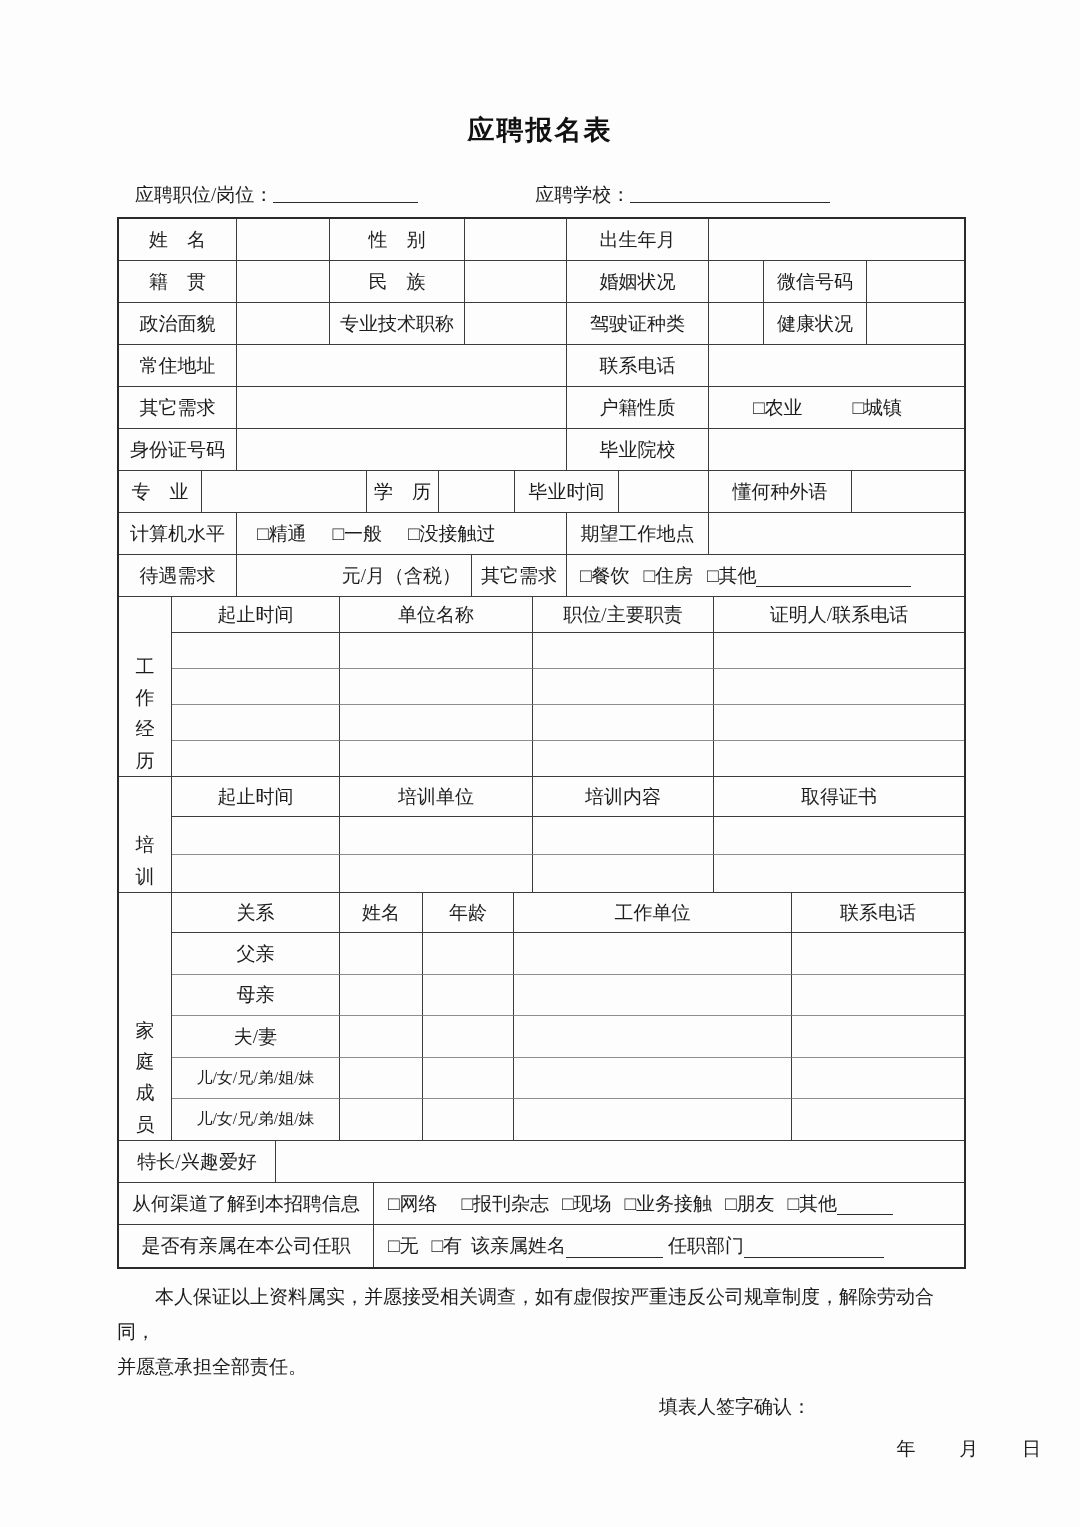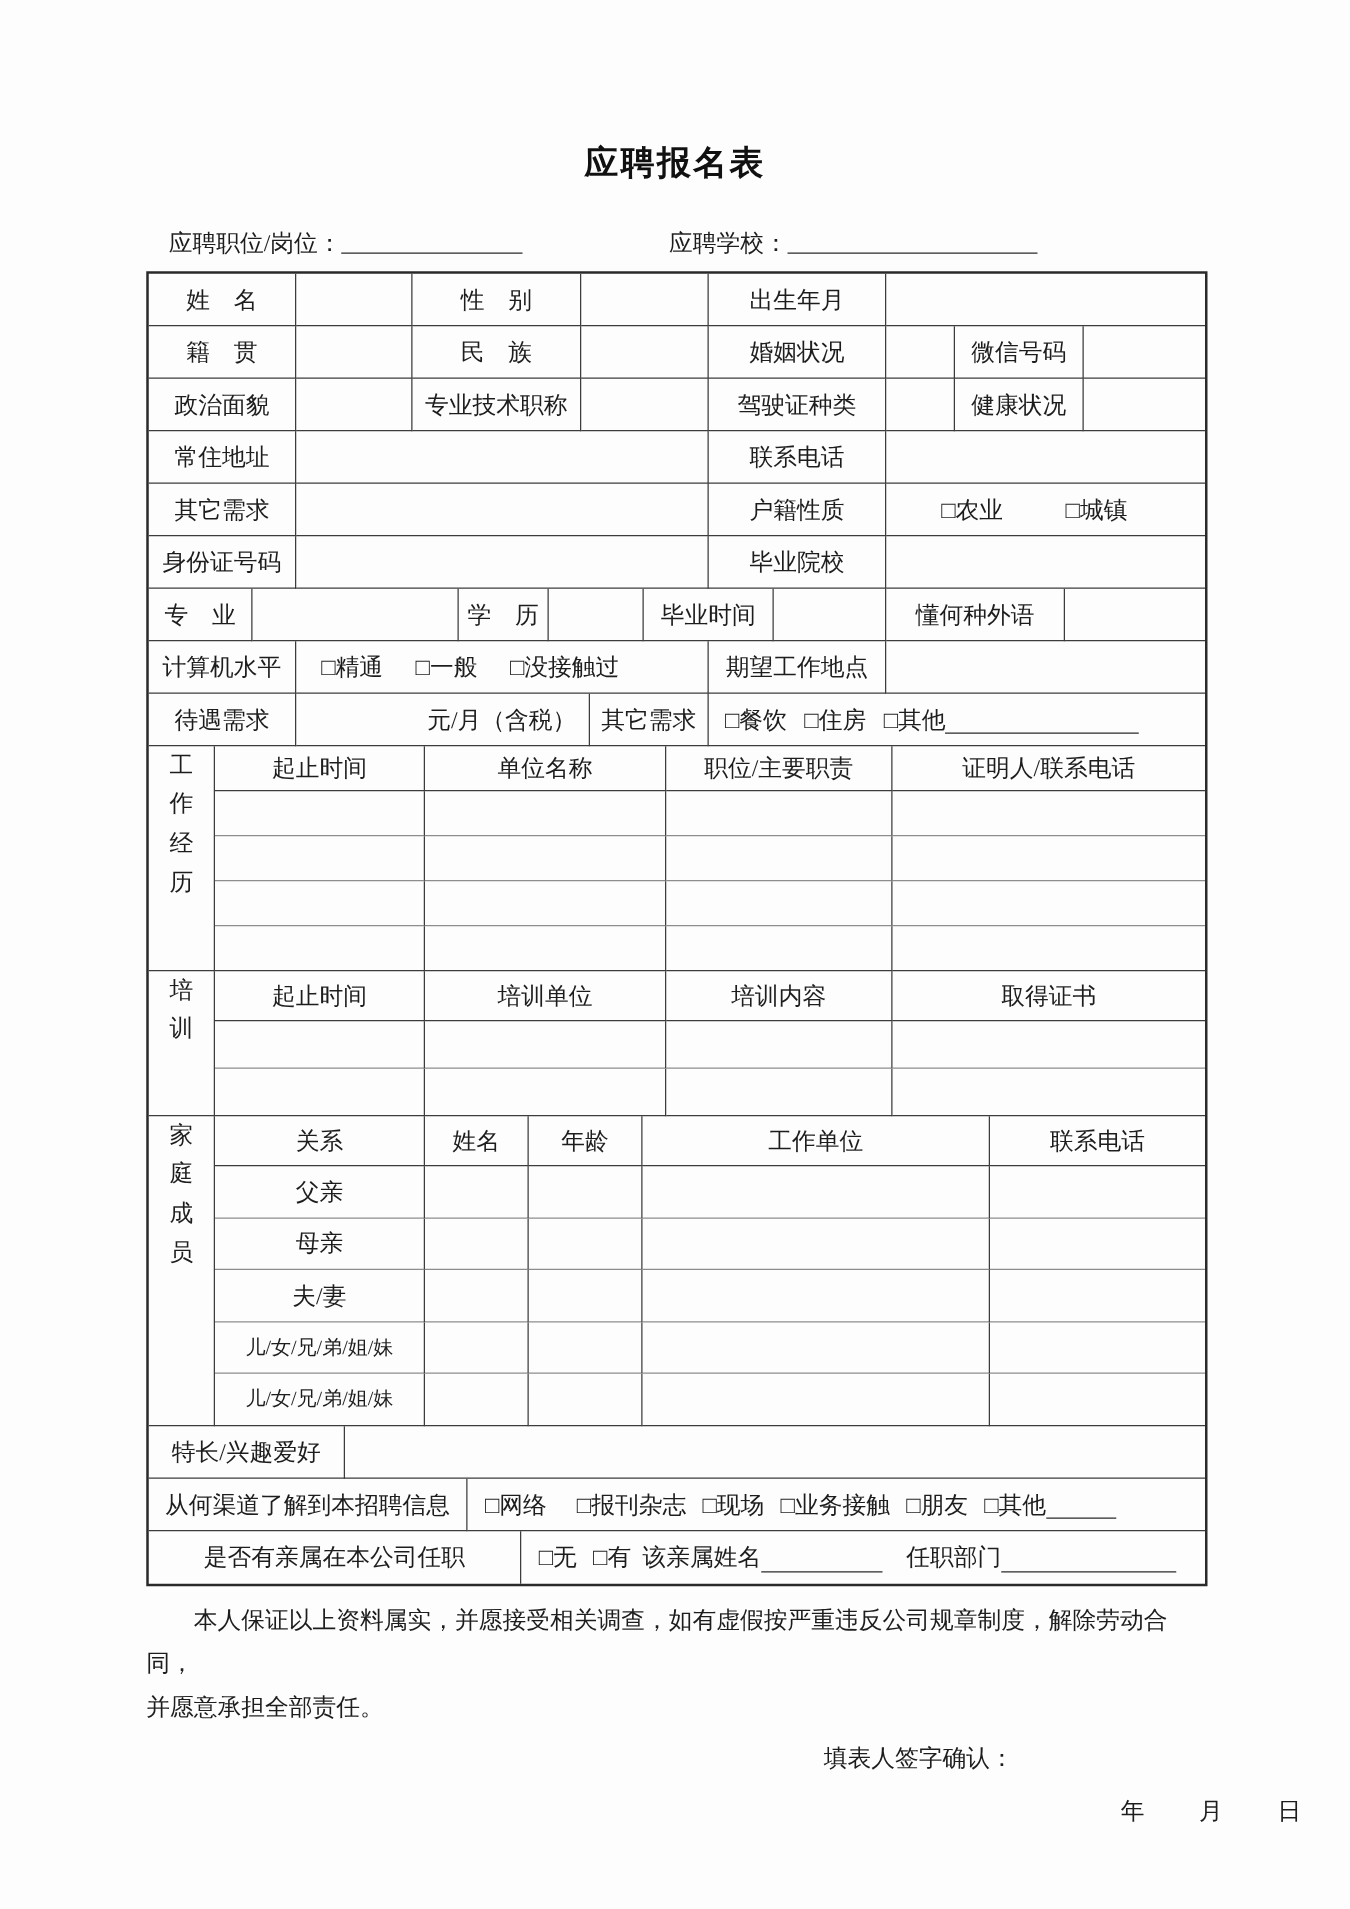--- a/index.html
+++ b/index.html
@@ -24,21 +24,21 @@
   }
   .row .c:last-child{border-right:none;}
   .flex1{flex:1;}
   .opts{justify-content:flex-start;text-align:left;}
   .opt{white-space:nowrap;}
   .rt{justify-content:flex-end;}
   .fs16{font-size:16px;}
   .sect{display:flex;}
   .vlab{
     box-sizing:border-box;width:53px;border-right:1px solid #3c3c3c;border-bottom:1px solid #3c3c3c;
-    display:flex;align-items:flex-start;justify-content:center;
+    display:flex;align-items:flex-end;justify-content:center;
   }
   .vtext{width:21px;line-height:1.65;text-align:center;word-break:break-all;}
   .sub{flex:1;display:flex;flex-direction:column;}
   .gray .c{border-bottom-color:#8d8d8d;}
   .last-row .c{border-bottom:none;}
   .ublank{display:inline-block;border-bottom:1.5px solid #2b2b2b;height:17px;align-self:flex-end;margin-bottom:9px;}
   .decl{margin:10px 0 0 117px;width:845px;font-size:19px;line-height:35px;}
   .indent{text-indent:2em;}
   .signline{margin:10px 0 0 659px;font-size:19px;}
   .dateline{margin:16px 0 0 813px;font-size:19px;white-space:nowrap;text-align:right;}
@@ -272,27 +272,27 @@
         <span class="opt" style="margin-left:24px">□报刊杂志</span>
         <span class="opt" style="margin-left:13px">□现场</span>
         <span class="opt" style="margin-left:13px">□业务接触</span>
         <span class="opt" style="margin-left:13px">□朋友</span>
         <span class="opt" style="margin-left:13px">□其他</span>
         <span class="ublank" style="width:56px"></span>
       </div>
     </div>
 
     <div class="row h42 last-row">
-      <div class="c" style="width:298px">是否有亲属在本公司任职</div>
+      <div class="c" style="width:255px">是否有亲属在本公司任职</div>
       <div class="c flex1 opts" style="padding-left:14px">
         <span class="opt">□无</span>
         <span class="opt" style="margin-left:13px">□有</span>
         <span class="opt" style="margin-left:9px">该亲属姓名</span>
         <span class="ublank" style="width:97px"></span>
-        <span class="opt" style="margin-left:19px">任职部门</span>
+        <span class="opt" style="margin-left:5px">任职部门</span>
         <span class="ublank" style="width:140px"></span>
       </div>
     </div>
 
   </div>
 
   <div class="decl">
     <div class="indent">本人保证以上资料属实，并愿接受相关调查，如有虚假按严重违反公司规章制度，解除劳动合同，</div>
     <div>并愿意承担全部责任。</div>
   </div>

